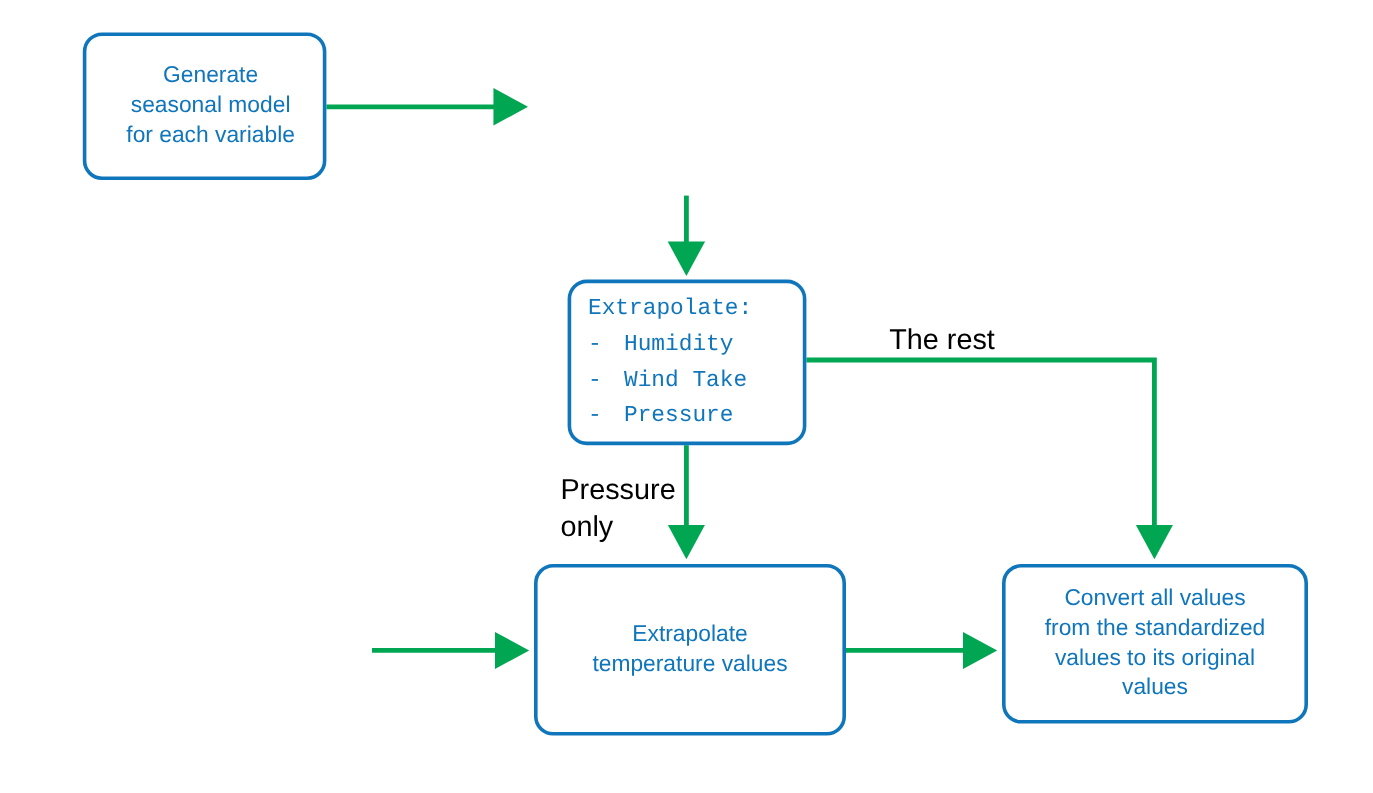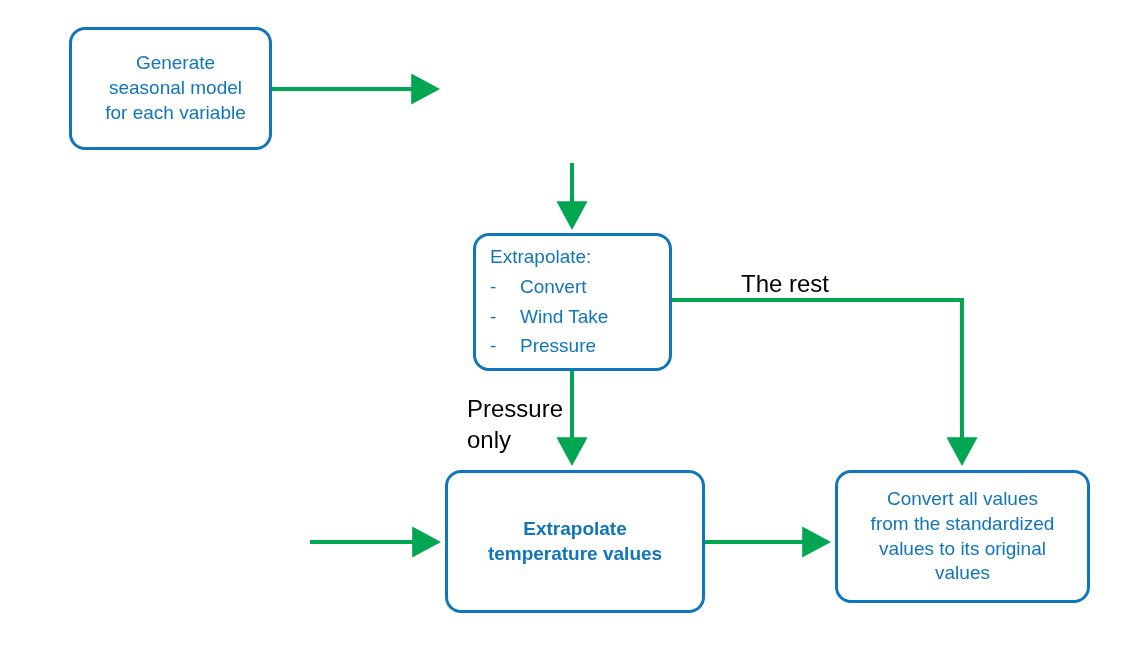--- a/index.html
+++ b/index.html
@@ -29,20 +29,21 @@
     padding:6px 10px;
   }
   .node .txt{display:block;width:100%;white-space:pre-line;}
 
   
   .node.listnode{
     align-items:center;
     justify-content:center;
     text-align:left;
     padding:8px 21px 8px 14px;
+    font-family:Liberation Mono, monospace;
   }
   .listwrap{width:100%;}
   .listtitle{display:block;margin-bottom:2px;}
   .listrow{display:flex;gap:0px;margin-top:5px;}
   .dash{display:inline-block;width:30px;}
   .litem{display:inline-block;}
 
   .edge-label{
     position:absolute;
     color:#000000;
@@ -94,35 +95,35 @@
 seasonal model
 for each variable</span>
   </div>
 
 
   <div class="node listnode" style="left:473px;top:233px;width:199px;height:138px;">
     <div class="listwrap">
       <span class="listtitle">Extrapolate:</span>
       <div class="listrow">
         <span class="dash">-</span>
-        <span class="litem">Convert</span>
+        <span class="litem">Humidity</span>
       </div>
       <div class="listrow">
         <span class="dash">-</span>
         <span class="litem">Wind Take</span>
       </div>
       <div class="listrow">
         <span class="dash">-</span>
         <span class="litem">Pressure</span>
       </div>
     </div>
   </div>
 
 
-  <div class="node" style="left:445px;top:470px;width:260px;height:143px;font-weight:bold;">
+  <div class="node" style="left:445px;top:470px;width:260px;height:143px;">
     <span class="txt">Extrapolate
 temperature values</span>
   </div>
 
   <div class="node" style="left:835px;top:470px;width:255px;height:133px;">
     <span class="txt">Convert all values
 from the standardized
 values to its original
 values</span>
   </div>

